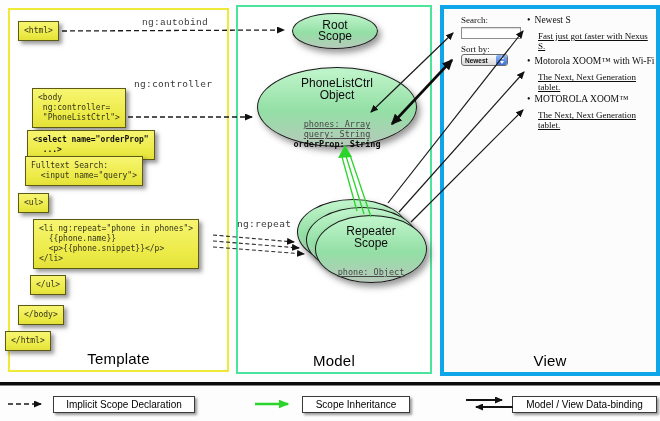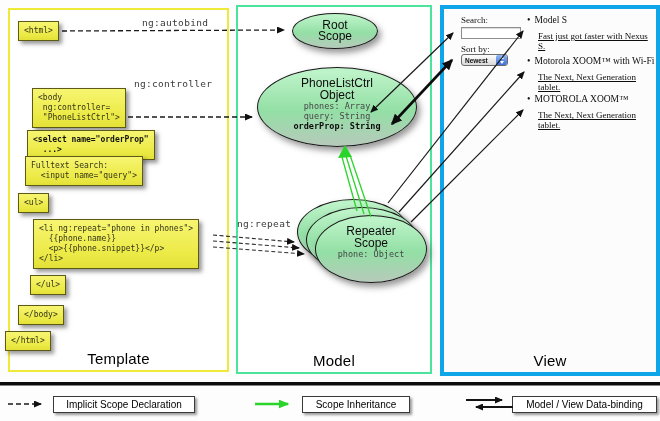--- a/index.html
+++ b/index.html
@@ -28,30 +28,30 @@
   #b-fulltext{left:25px;top:156px;}
   #b-ul-open{left:18px;top:193px;}
   #b-li{left:33px;top:219px;}
   #b-ul-close{left:18px;top:275px;margin-left:12px;}
   #b-body-close{left:18px;top:305px;}
   #b-html-close{left:5px;top:331px;}
 
   
   .conn-label{position:absolute;z-index:3;font:9.5px "DejaVu Sans Mono",monospace;
               color:#3a3a3a;letter-spacing:.3px;}
-  #lbl-autobind{left:142px;top:17px;}
+  #lbl-autobind{left:142px;top:17px;font-family:Liberation Mono, monospace;}
   #lbl-controller{left:134px;top:78px;}
   #lbl-repeat{left:237px;top:218px;}
 
   
   .scope{position:absolute;z-index:2;border:1.6px solid #181818;border-radius:50%;
          background:linear-gradient(180deg,#bdf3c8 6%,#93dfa5 55%,#b7cabb 100%);
          box-shadow:3px 4px 6px rgba(50,50,50,.5);text-align:center;box-sizing:border-box;}
   .scope-name{font-size:12px;line-height:11.5px;color:#0c0c0c;white-space:pre;}
-  .scope-props{font:8.5px/10px "DejaVu Sans Mono",monospace;color:#474747;white-space:pre;margin-top:0;}
+  .scope-props{font:8.5px/10px "DejaVu Sans Mono",monospace;color:#474747;white-space:pre;margin-top:18px;text-decoration:underline;}
   .scope-prop-bold{font:bold 8.5px/11px "DejaVu Sans Mono",monospace;color:#0c0c0c;white-space:pre;}
   #root-scope{left:292px;top:13px;width:86px;height:36px;display:flex;align-items:center;justify-content:center;}
   #phonelist-scope{left:257px;top:67px;width:160px;height:80px;padding-top:10px;}
   #rep-back{left:297px;top:199px;width:112px;height:66px;}
   #rep-mid{left:306px;top:207px;width:112px;height:66px;}
   #rep-front{left:315px;top:215px;width:112px;height:68px;padding-top:10px;}
 
   
   .v-label{position:absolute;font:9px "Liberation Serif",serif;color:#111;}
   #v-search-label{left:461px;top:15px;}
@@ -152,21 +152,21 @@
   <div class="v-label" id="v-sort-label">Sort by:</div>
   <div id="v-select">
     <span class="sel-text">Newest</span>
     <span class="stepper">
       <span class="tri-up"></span>
         <span class="tri-dn"></span>
     </span>
   </div>
 
   <div class="v-item" id="v-item-0">
-    <div class="v-name"><span class="bullet">•</span><span>Model S</span></div>
+    <div class="v-name"><span class="bullet">•</span><span>Newest S</span></div>
     <div class="v-desc">Fast just got faster with Nexus S.</div>
   </div>
   <div class="v-item" id="v-item-1">
     <div class="v-name"><span class="bullet">•</span><span>Motorola XOOM™ with Wi-Fi</span></div>
     <div class="v-desc">The Next, Next Generation tablet.</div>
   </div>
   <div class="v-item" id="v-item-2">
     <div class="v-name"><span class="bullet">•</span><span>MOTOROLA XOOM™</span></div>
     <div class="v-desc">The Next, Next Generation tablet.</div>
   </div>

